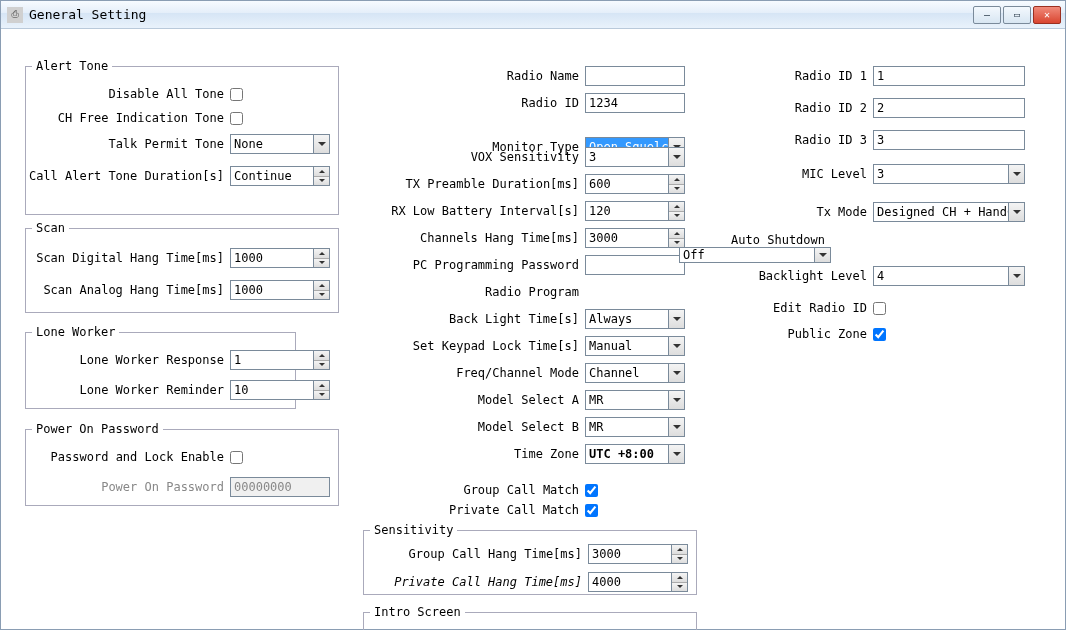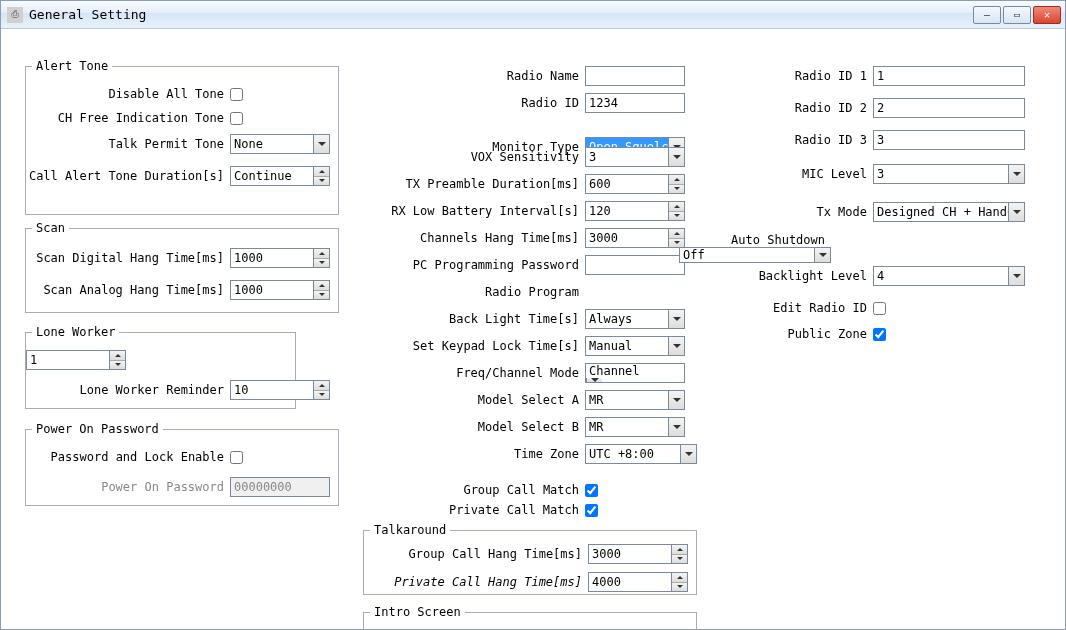--- a/index.html
+++ b/index.html
@@ -219,20 +219,21 @@
               <div class="up"></div>
               <div class="down"></div>
             </div>
         </div>
       </div>
     </fieldset>
 
     <fieldset style="left:24px; top:296px; width:271px; height:84px;">
       <legend>Lone Worker</legend>
       <div class="row" style="left:0; top:10px;">
+        <div class="lbl" style="width:204px;">Lone Worker Response</div>
         <div class="spin" style="width:100px;">
           <div class="val">1</div>
           <div class="btns">
               <div class="up"></div>
               <div class="down"></div>
             </div>
         </div>
       </div>
       <div class="row" style="left:0; top:40px;">
         <div class="lbl" style="width:204px;">Lone Worker Reminder</div>
@@ -326,57 +327,57 @@
     </div>
     <div class="row" style="left:370px; top:306px;">
       <div class="lbl" style="width:214px;">Set Keypad Lock Time[s]</div>
       <div class="select" style="width:100px;">
         <div class="val">Manual</div>
         <div class="btn"></div>
       </div>
     </div>
     <div class="row" style="left:370px; top:333px;">
       <div class="lbl" style="width:214px;">Freq/Channel Mode</div>
-      <div class="select" style="width:100px;flex-direction:column;">
+      <div class="select" style="width:100px;">
         <div class="val">Channel</div>
         <div class="btn"></div>
       </div>
     </div>
     <div class="row" style="left:370px; top:360px;">
       <div class="lbl" style="width:214px;">Model Select A</div>
       <div class="select" style="width:100px;">
         <div class="val">MR</div>
         <div class="btn"></div>
       </div>
     </div>
     <div class="row" style="left:370px; top:387px;">
       <div class="lbl" style="width:214px;">Model Select B</div>
       <div class="select" style="width:100px;">
         <div class="val">MR</div>
         <div class="btn"></div>
       </div>
     </div>
     <div class="row" style="left:370px; top:414px;">
       <div class="lbl" style="width:214px;">Time Zone</div>
-      <div class="select" style="width:112px;">
+      <div class="select" style="width:100px;font-weight:bold;">
         <div class="val">UTC +8:00</div>
         <div class="btn"></div>
       </div>
     </div>
     <div class="row" style="left:370px; top:450px;">
       <div class="lbl" style="width:214px;">Group Call Match</div>
       <input type="checkbox" checked="" style="">
     </div>
     <div class="row" style="left:370px; top:470px;">
       <div class="lbl" style="width:214px;">Private Call Match</div>
       <input type="checkbox" checked="" style="">
     </div>
 
     <fieldset style="left:362px; top:494px; width:334px; height:72px;">
-      <legend>Talkaround</legend>
+      <legend>Sensitivity</legend>
       <div class="row" style="left:0; top:6px;">
         <div class="lbl" style="width:224px;">Group Call Hang Time[ms]</div>
         <div class="spin" style="width:100px;">
           <div class="val">3000</div>
           <div class="btns">
               <div class="up"></div>
               <div class="down"></div>
             </div>
         </div>
       </div>

